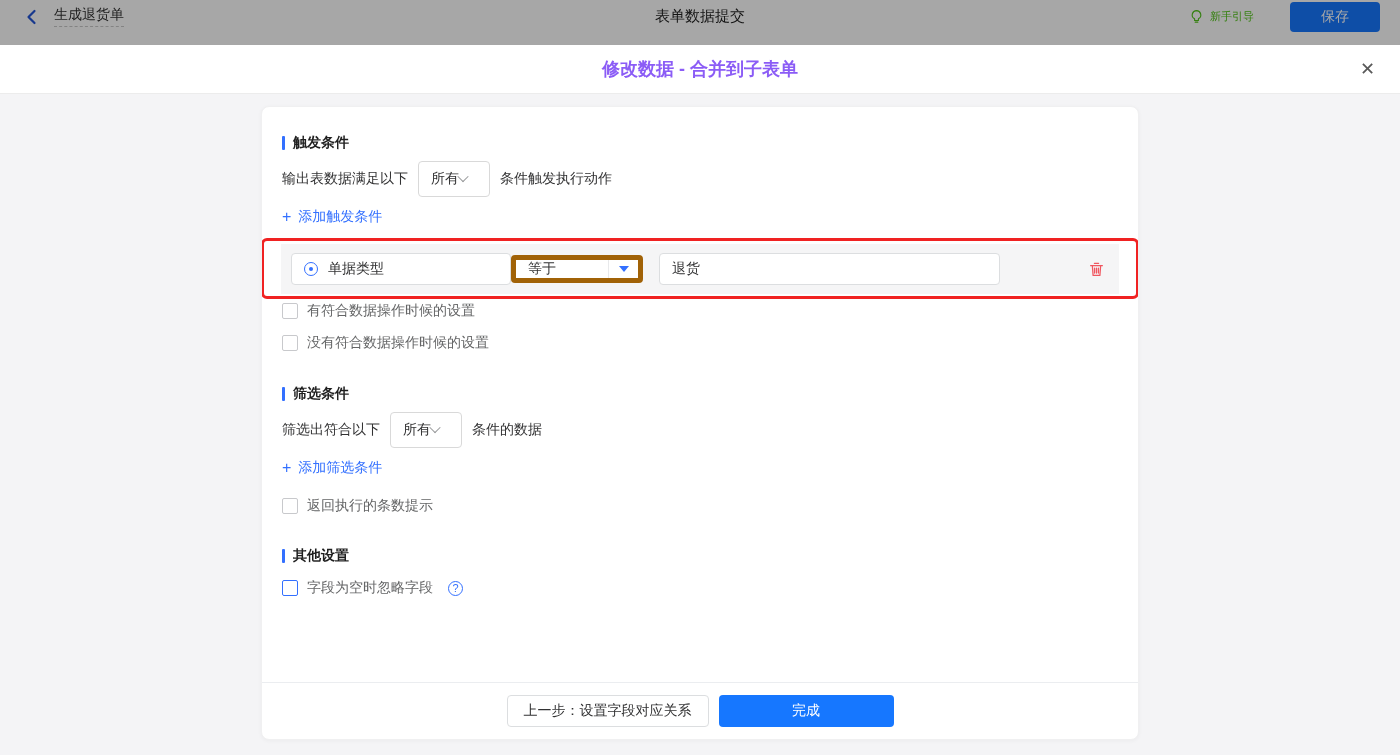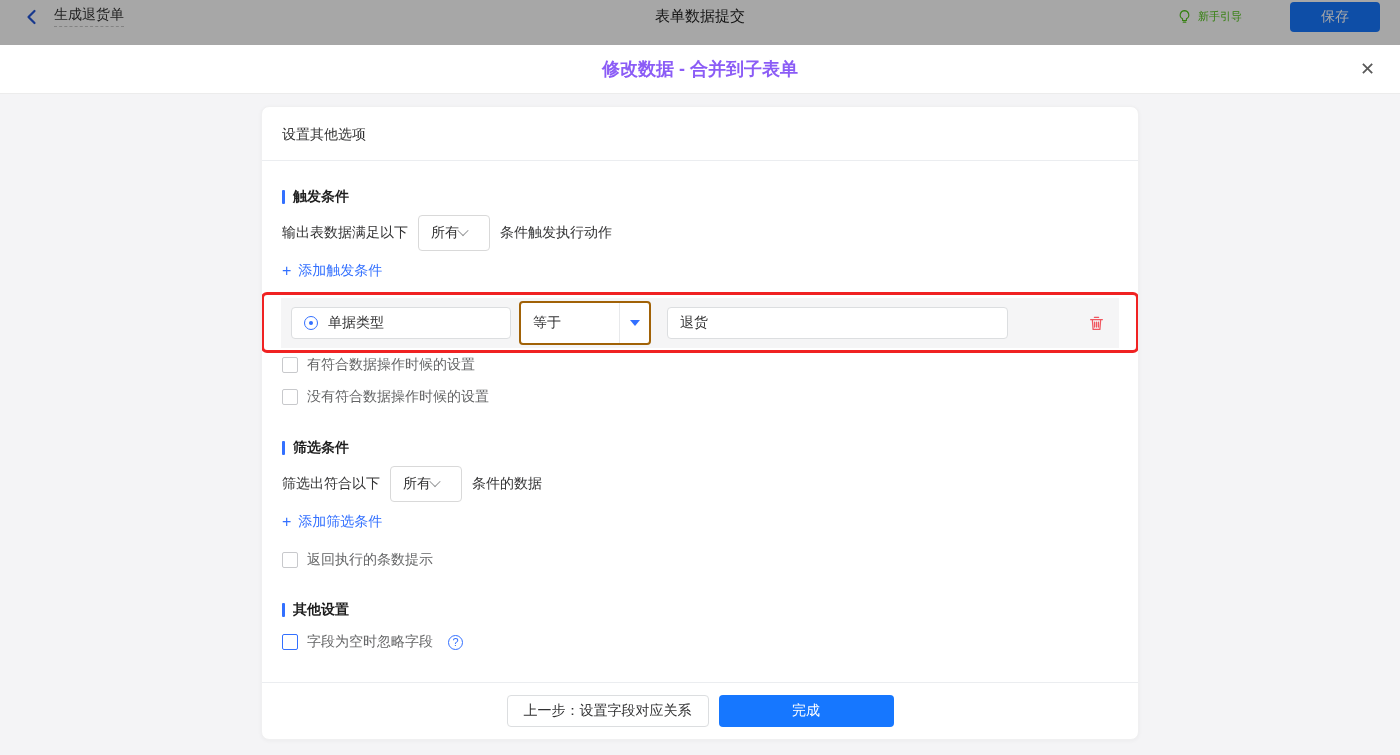--- a/index.html
+++ b/index.html
@@ -18,21 +18,21 @@
   
   .topbar{position:relative;height:45px;background:#ffffff;display:flex;align-items:center;padding:0 20px 12px 24px;}
   .topbar-dim{position:absolute;inset:0;background:rgba(0,0,0,0.345);pointer-events:none;z-index:5;}
   .topbar-left{display:flex;align-items:center;gap:14px;}
   .back-icon{width:16px;height:16px;color:#2456d8;display:flex;align-items:center;cursor:pointer;}
   .back-label{font-size:14px;color:#333;padding-bottom:2px;border-bottom:1px dashed #c9c9c9;cursor:pointer;}
   .topbar-center{position:absolute;left:50%;transform:translateX(-50%);font-size:15px;color:#1f1f1f;}
   .topbar-right{margin-left:auto;display:flex;align-items:center;gap:36px;}
   .guide{display:flex;align-items:center;gap:6px;color:var(--guide-green);font-size:11px;cursor:pointer;}
   .guide svg{display:block;}
-  .save-btn{height:30px;min-width:90px;padding:0 26px;background:var(--accent-blue);color:#fff;border:none;border-radius:4px;font-size:14px;cursor:pointer;font-family:inherit;margin-left:12px;}
+  .save-btn{height:30px;min-width:90px;padding:0 26px;background:var(--accent-blue);color:#fff;border:none;border-radius:4px;font-size:14px;cursor:pointer;font-family:inherit;}
 
   
   .modal{position:absolute;left:0;top:45px;width:1400px;height:710px;background:#fff;display:flex;flex-direction:column;}
   .modal-header{position:relative;height:49px;background:#fff;border-bottom:1px solid #ececec;display:flex;align-items:center;justify-content:center;flex:none;}
   .modal-title{font-size:18px;font-weight:bold;color:#8b5cf6;}
   .close{position:absolute;right:25px;top:50%;transform:translateY(-50%);font-size:18px;color:#595959;cursor:pointer;line-height:1;}
   .modal-body{flex:1;background:#f4f4f6;overflow:hidden;}
 
   
   .card{width:878px;height:634px;margin:12px auto 0;background:#fff;border:1px solid #f0f0f1;border-radius:8px;box-shadow:0 1px 4px rgba(0,0,0,0.04);display:flex;flex-direction:column;}
@@ -53,21 +53,21 @@
 
   .add-link{display:inline-flex;align-items:center;gap:7px;margin-top:11px;color:var(--link-blue);font-size:14px;cursor:pointer;width:fit-content;}
   .plus{font-size:16px;line-height:1;}
 
   
   .highlight{margin:12px -21px 0;border:3px solid var(--highlight-red);border-radius:6px;padding:3px 17px 2px;}
   .cond-row{height:50px;background:#f5f5f6;display:flex;align-items:center;padding:0 14px 0 10px;}
   .field-input{width:220px;height:32px;background:#fff;border:1px solid #dcdee0;border-radius:4px;display:flex;align-items:center;gap:10px;padding:0 12px;font-size:14px;color:#323233;cursor:pointer;}
   .radio-ic{width:14px;height:14px;border:1px solid var(--link-blue);border-radius:50%;display:flex;align-items:center;justify-content:center;flex:none;}
   .radio-ic i{width:4px;height:4px;background:var(--link-blue);border-radius:50%;}
-  .op-select{width:132px;height:44px;margin-left:8px;background:#fff;border:2px solid #a16207;border-radius:4px;display:flex;align-items:center;cursor:pointer;}
+  .op-select{width:132px;height:28px;margin-left:0;background:#fff;border:5px solid #a16207;border-radius:4px;display:flex;align-items:center;cursor:pointer;}
   .op-value{flex:1;padding-left:12px;font-size:14px;color:#323233;}
   .op-arrow-zone{width:30px;height:100%;border-left:1px solid #e8e9eb;display:flex;align-items:center;justify-content:center;}
   .tri-down{width:0;height:0;border-left:5px solid transparent;border-right:5px solid transparent;border-top:6px solid var(--link-blue);}
   .value-input{width:341px;height:32px;margin-left:16px;background:#fff;border:1px solid #dcdee0;border-radius:4px;padding:0 12px;font-size:14px;color:#323233;font-family:inherit;outline:none;}
   .trash{margin-left:auto;color:var(--trash-red);display:flex;align-items:center;cursor:pointer;}
 
   
   .cb-row{display:flex;align-items:center;gap:9px;}
   .cb{width:16px;height:16px;border:1px solid #c8c9cc;border-radius:2px;background:#fff;flex:none;cursor:pointer;}
   .cb.blue{border-color:var(--link-blue);}
@@ -114,21 +114,20 @@
   </header>
 
   <section class="modal">
     <div class="modal-header">
       <h1 class="modal-title">修改数据 - 合并到子表单</h1>
       <span class="close">✕</span>
     </div>
 
     <div class="modal-body">
       <div class="card">
-        <div class="card-header">设置其他选项</div>
 
         <div class="card-content">
 
           
           <div class="section-title mt-trigger">
             <span class="section-bar"></span>
             <span class="section-label">触发条件</span>
           </div>
 
           <div class="inline-row">

